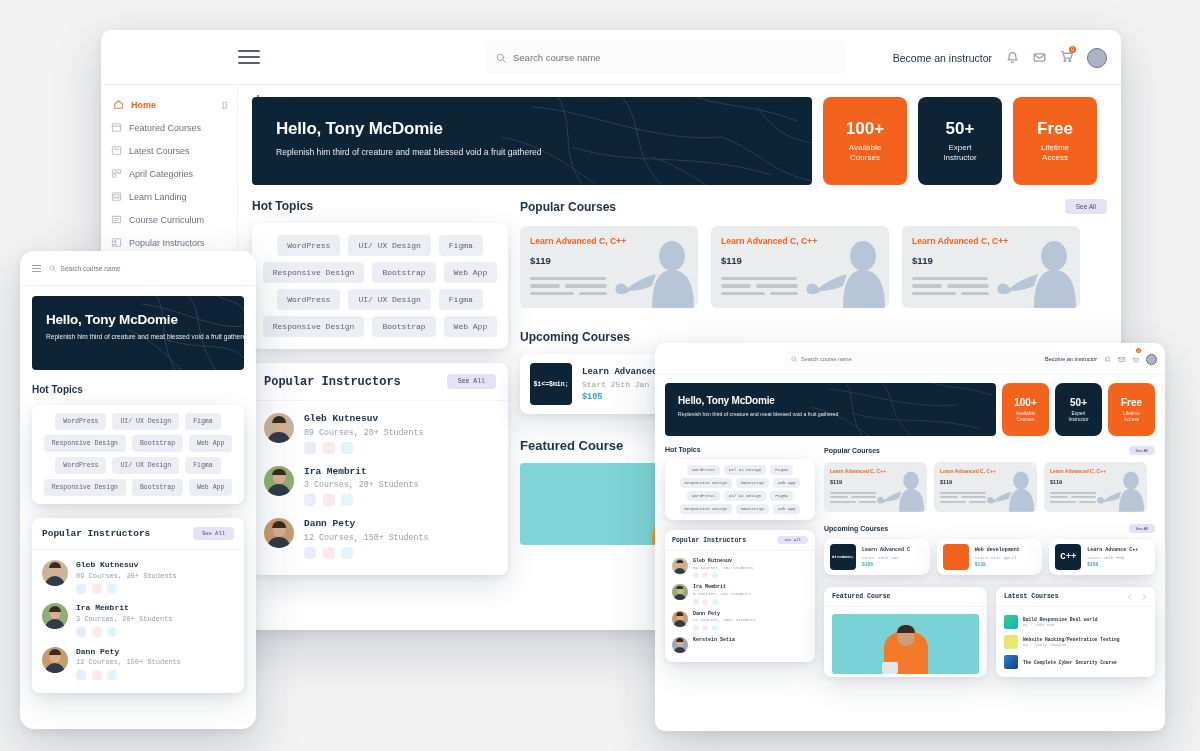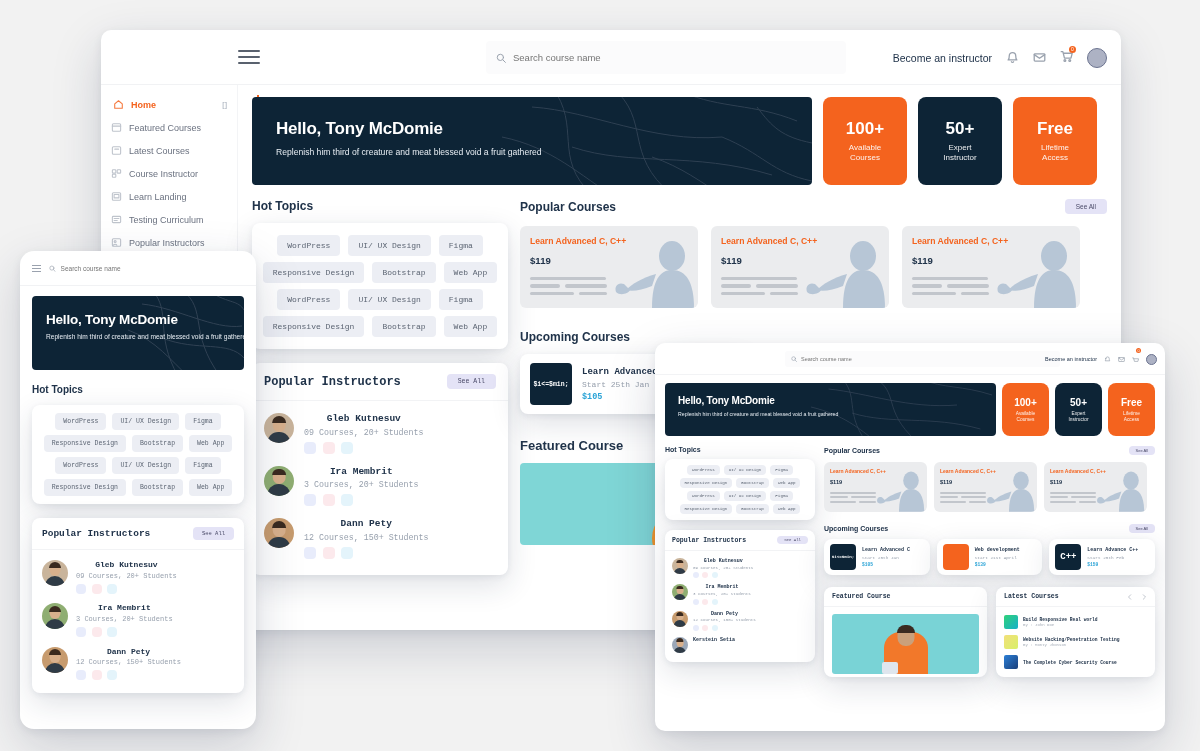--- a/index.html
+++ b/index.html
@@ -39,21 +39,21 @@
     align-items:center; justify-content:center; white-space:nowrap; }
 
   .course-card { background:#ebecee; border-radius:6px; position:relative; overflow:hidden; }
   .course-card .ctitle { color:#f4631e; font-weight:600; }
   .course-card .cprice { color:#20334a; font-weight:bold; }
   .sil { position:absolute; right:0; bottom:0; }
   .barline { background:#c2c6cc; border-radius:2px; }
 
   .inst-row { display:flex; align-items:flex-start; }
   .avatar { border-radius:50%; background:#d9dde4; overflow:hidden; position:relative; flex:none; }
-  .inst-name { color:#20334a; font-weight:bold;text-align:center; }
+  .inst-name { color:#20334a; font-weight:bold; }
   .inst-meta { color:#97a0ad; }
   .soc { border-radius:4px; display:inline-block; }
   .soc-b { background:#e8ecfb; } .soc-r { background:#fce9ec; } .soc-c { background:#e4f4fb; }
 
   .up-thumb { border-radius:4px; display:flex; align-items:center; justify-content:center;
     color:#fff; font-weight:bold; flex:none; }
   .up-dark { background:#0d2436; }
   .up-orange { background:#f4631e; }
   .up-title { color:#20334a; font-weight:600; }
   .up-date { color:#97a0ad; }
@@ -191,36 +191,36 @@
               <line x1="5.5" y1="6" x2="11" y2="6" class="icon-stroke"></line>
           </svg>
           <span>Latest Courses</span>
         </div>
         <div class="nav-item sub">
           <svg class="nv-ico" viewBox="0 0 16 16" style="color:#b4bac4">
             <rect x="2" y="2.5" width="5" height="5" rx="1" class="icon-stroke"></rect>
               <rect x="9" y="2.5" width="5" height="5" rx="1" class="icon-stroke"></rect>
             <rect x="2" y="9" width="5" height="4.5" rx="1" class="icon-stroke"></rect>
           </svg>
-          <span>Course Instructor</span>
+          <span>April Categories</span>
         </div>
         <div class="nav-item sub">
           <svg class="nv-ico" viewBox="0 0 16 16" style="color:#b4bac4">
             <rect x="2" y="2.5" width="12" height="11" rx="1.4" class="icon-stroke"></rect>
               <rect x="4.5" y="5" width="7" height="5" class="icon-stroke"></rect>
           </svg>
           <span>Learn Landing</span>
         </div>
         <div class="nav-item sub">
           <svg class="nv-ico" viewBox="0 0 16 16" style="color:#b4bac4">
             <rect x="2" y="3.5" width="12" height="9" rx="1.2" class="icon-stroke"></rect>
               <line x1="4.5" y1="6.5" x2="11.5" y2="6.5" class="icon-stroke"></line>
               <line x1="4.5" y1="9.5" x2="9" y2="9.5" class="icon-stroke"></line>
           </svg>
-          <span>Testing Curriculum</span>
+          <span>Course Curriculum</span>
         </div>
         <div class="nav-item sub">
           <svg class="nv-ico" viewBox="0 0 16 16" style="color:#b4bac4">
             <rect x="2" y="2.5" width="12" height="11" rx="1.4" class="icon-stroke"></rect>
               <circle cx="6" cy="6.5" r="1.4" class="icon-stroke"></circle>
               <path d="M3.5 12c.8-2 4.2-2 5 0" class="icon-stroke"></path>
           </svg>
           <span>Popular Instructors</span>
         </div>
       </div>

